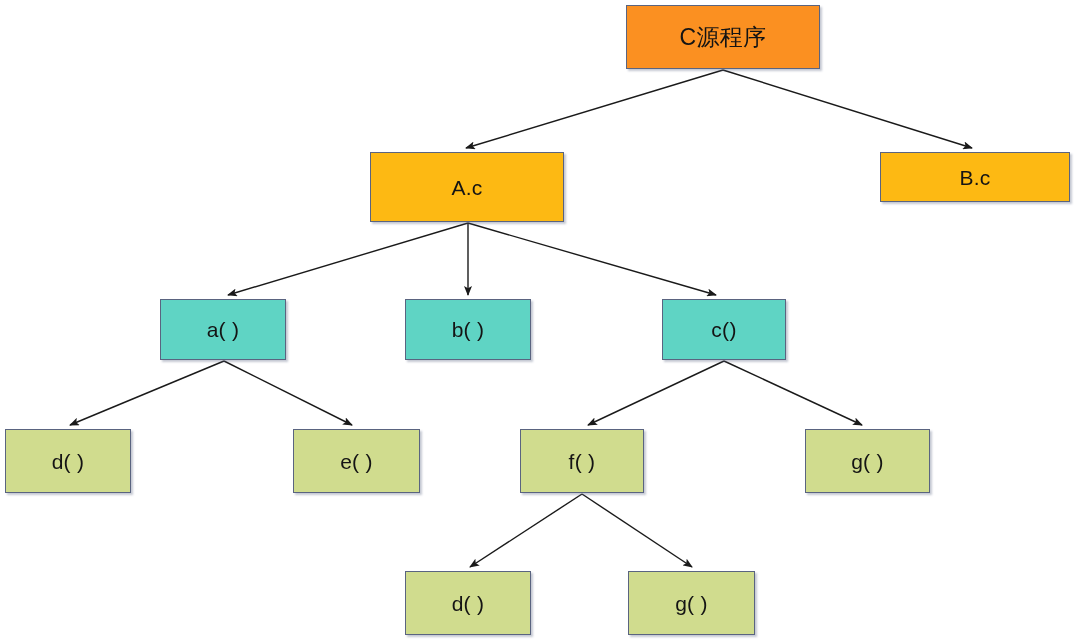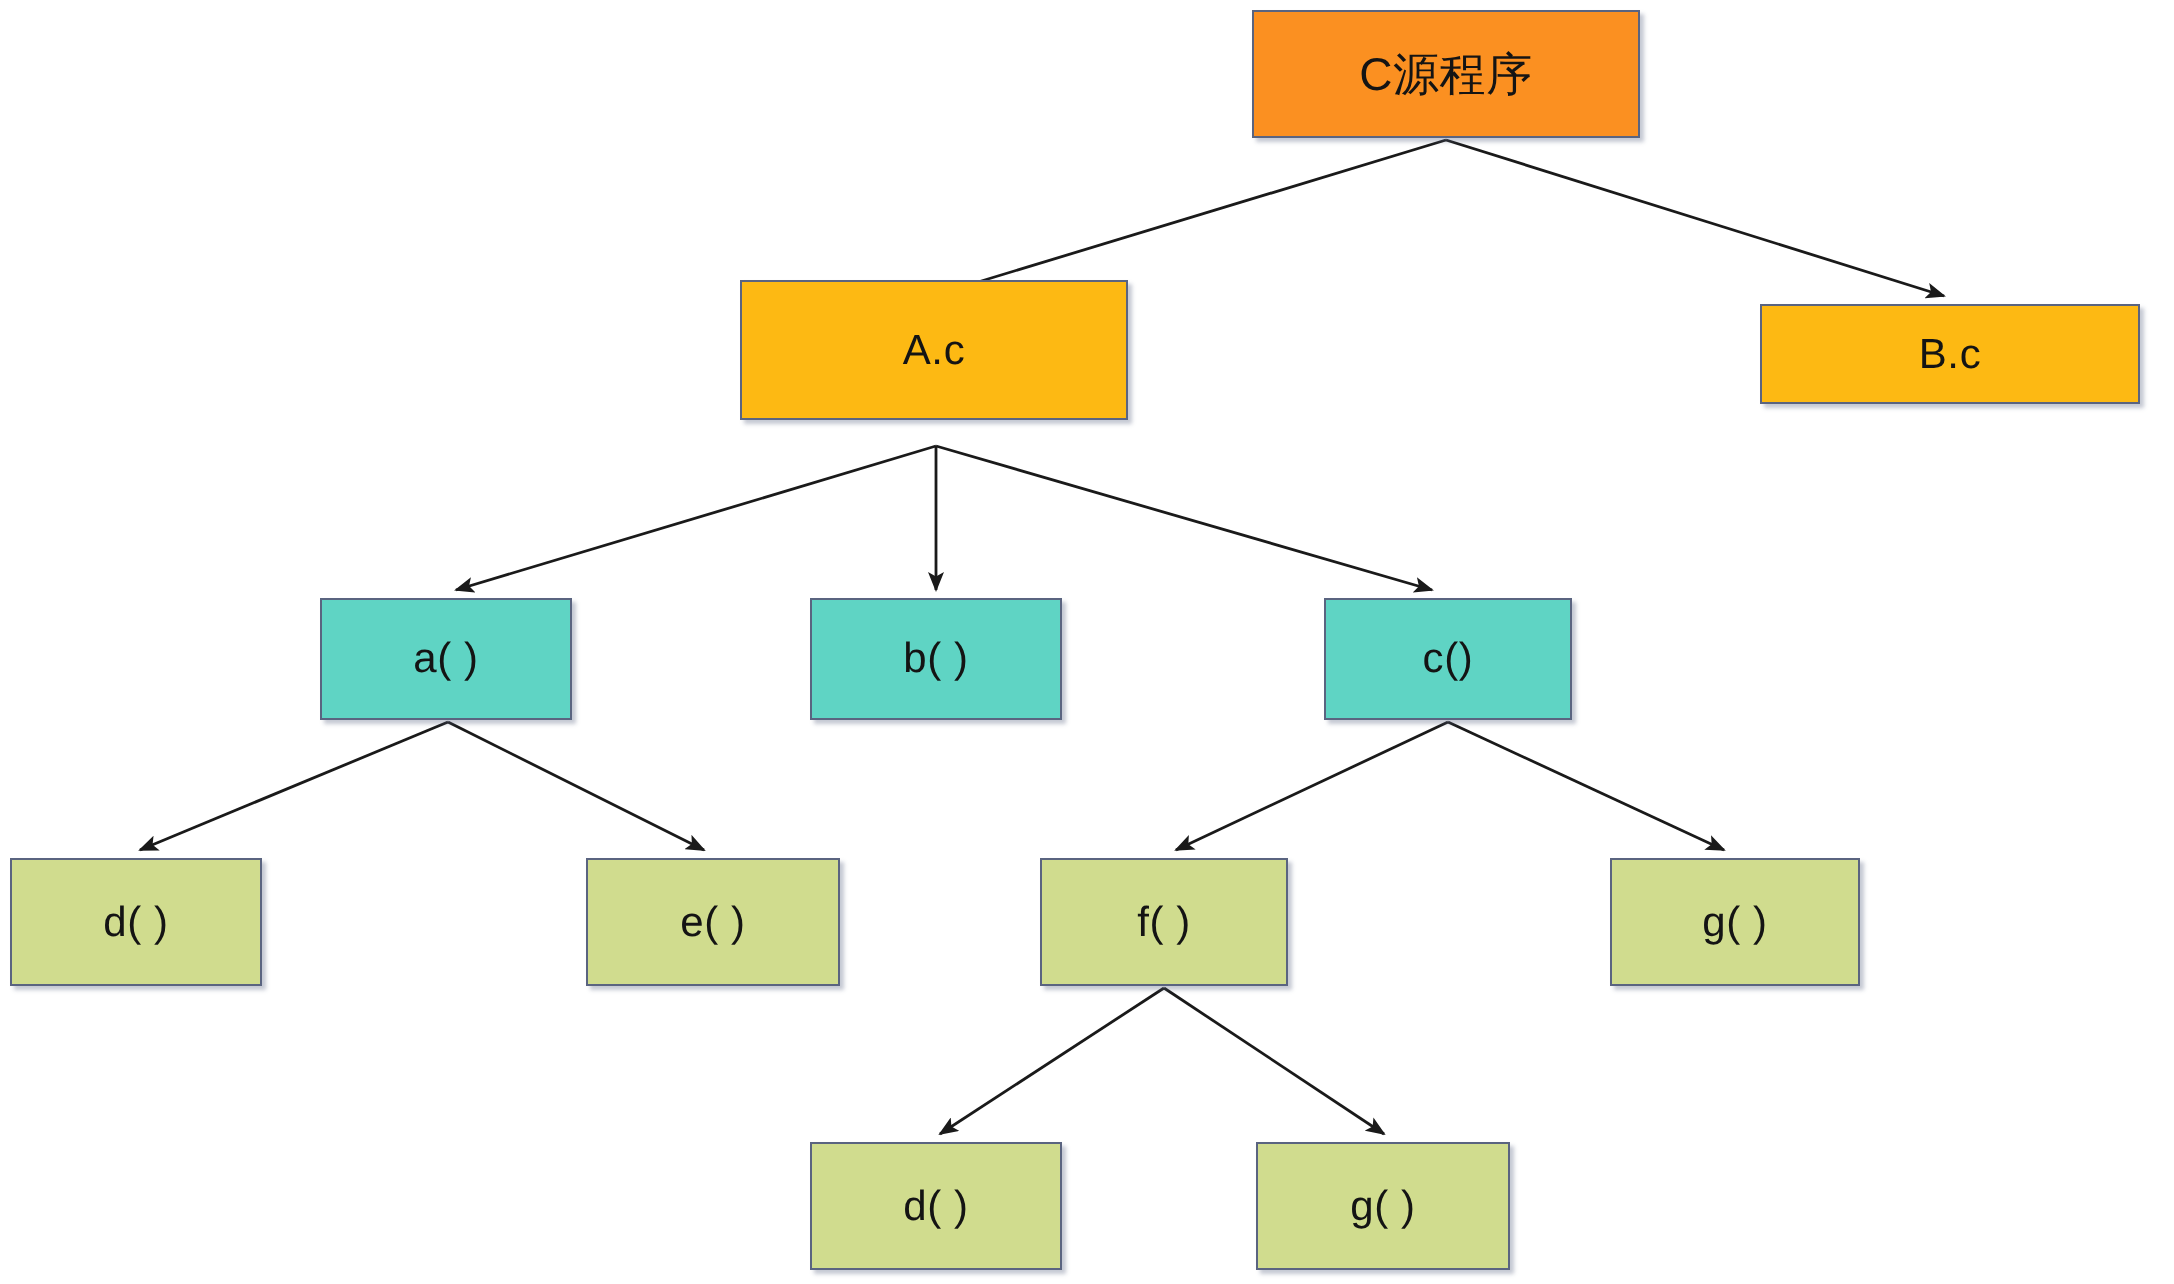--- a/index.html
+++ b/index.html
@@ -67,21 +67,21 @@
         <line x1="724" y1="361" x2="862" y2="425" stroke="#1a1a1a" stroke-width="1.4" marker-end="url(#arrowhead)"></line>
         <line x1="582" y1="494" x2="470" y2="567" stroke="#1a1a1a" stroke-width="1.4" marker-end="url(#arrowhead)"></line>
         <line x1="582" y1="494" x2="692" y2="567" stroke="#1a1a1a" stroke-width="1.4" marker-end="url(#arrowhead)"></line>
       </g>
   </svg>
 
   <div id="nodes-layer">
       <div class="node cjk" style="left: 626px; top: 5px; width: 194px; height: 64px; background: rgb(251, 144, 33); border-color: rgb(90, 100, 128);">
         <span class="label">C源程序</span>
       </div>
-      <div class="node" style="left: 370px; top: 140px; width: 194px; height: 70px; background: rgb(253, 185, 19); border-color: rgb(90, 100, 128);">
+      <div class="node" style="left: 370px; top: 152px; width: 194px; height: 70px; background: rgb(253, 185, 19); border-color: rgb(90, 100, 128);">
         <span class="label">A.c</span>
       </div>
       <div class="node" style="left: 880px; top: 152px; width: 190px; height: 50px; background: rgb(253, 185, 19); border-color: rgb(90, 100, 128);">
         <span class="label">B.c</span>
       </div>
       <div class="node" style="left: 160px; top: 299px; width: 126px; height: 61px; background: rgb(95, 212, 196); border-color: rgb(90, 100, 128);">
         <span class="label">a( )</span>
       </div>
       <div class="node" style="left: 405px; top: 299px; width: 126px; height: 61px; background: rgb(95, 212, 196); border-color: rgb(90, 100, 128);">
         <span class="label">b( )</span>

